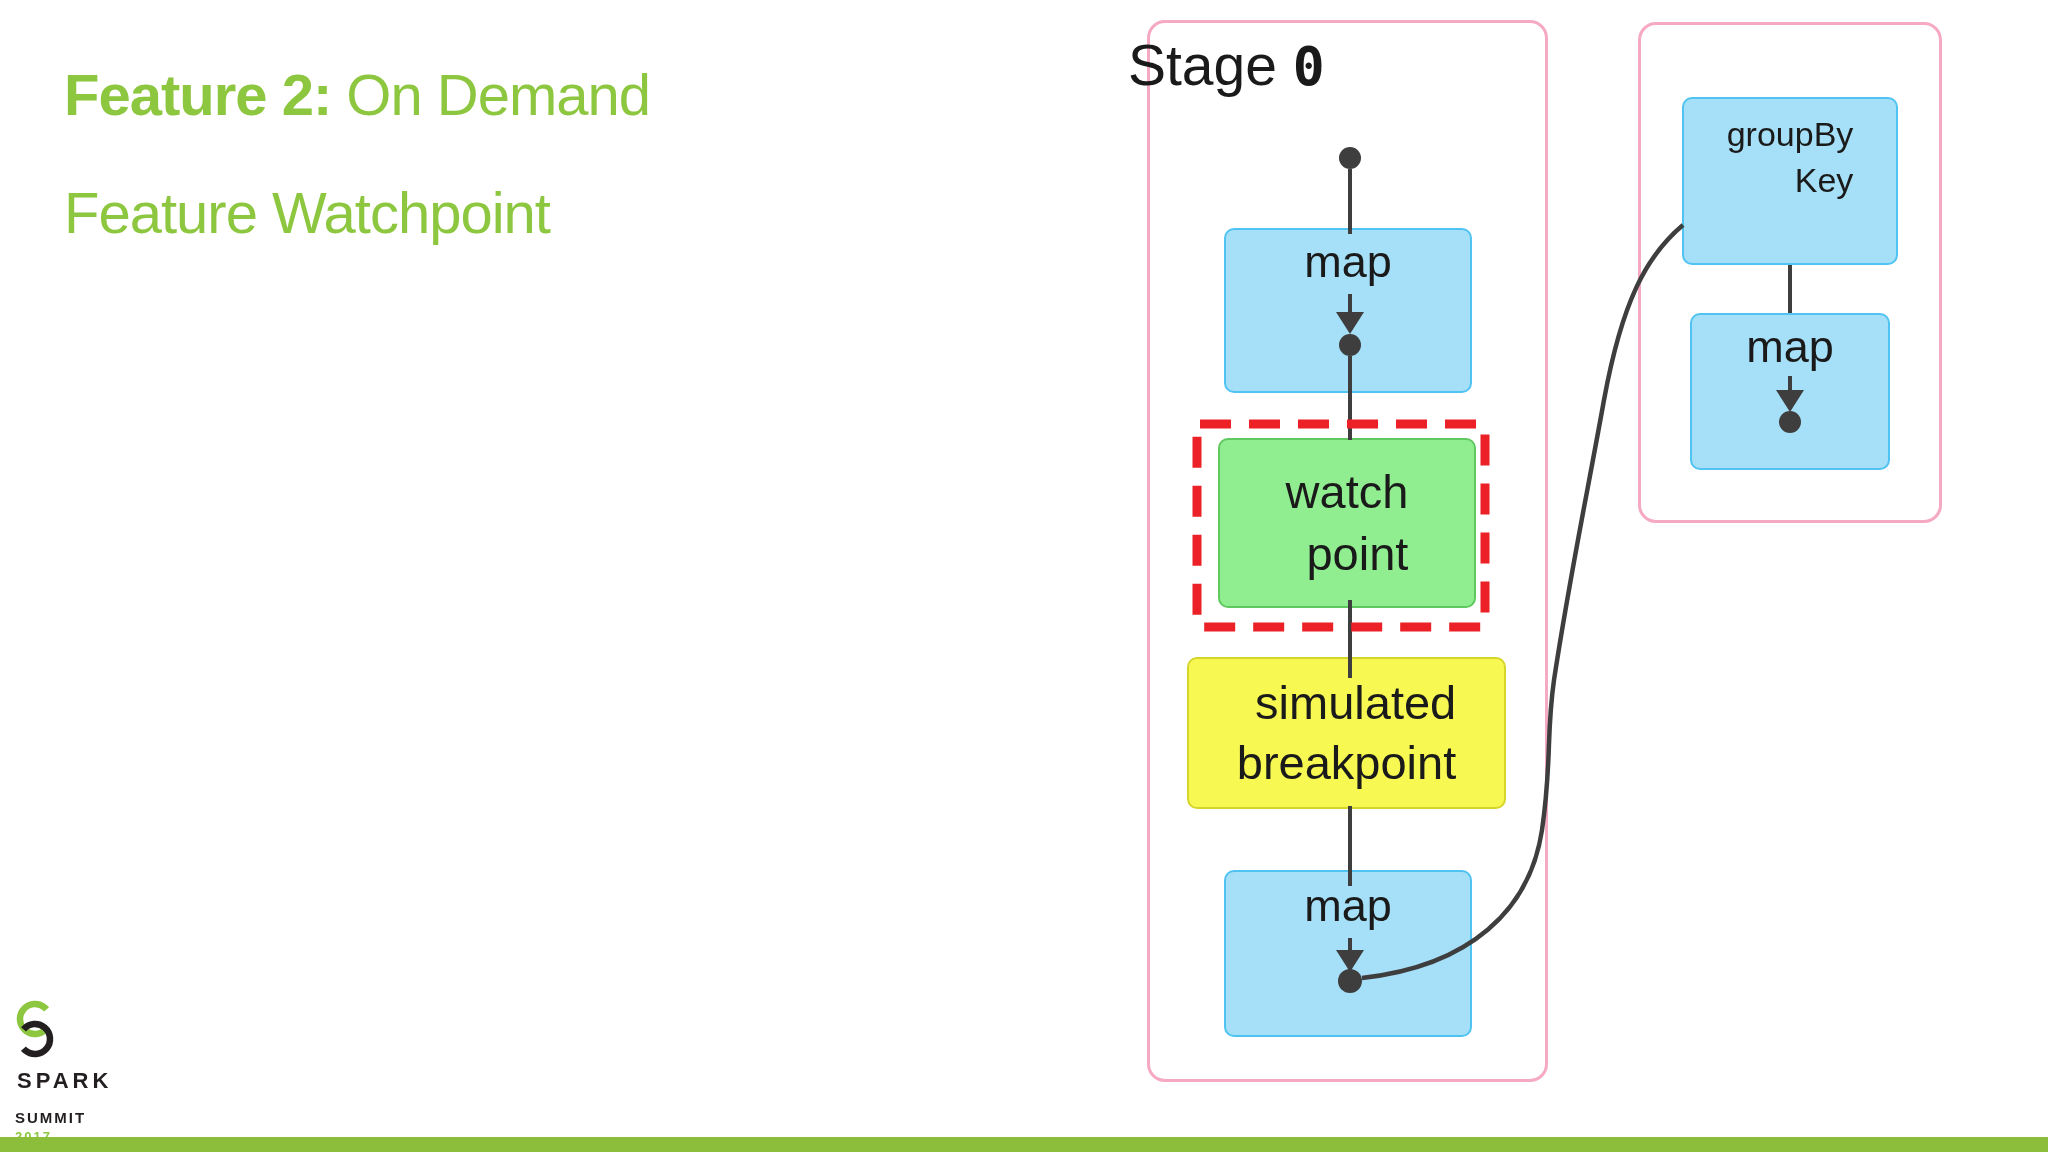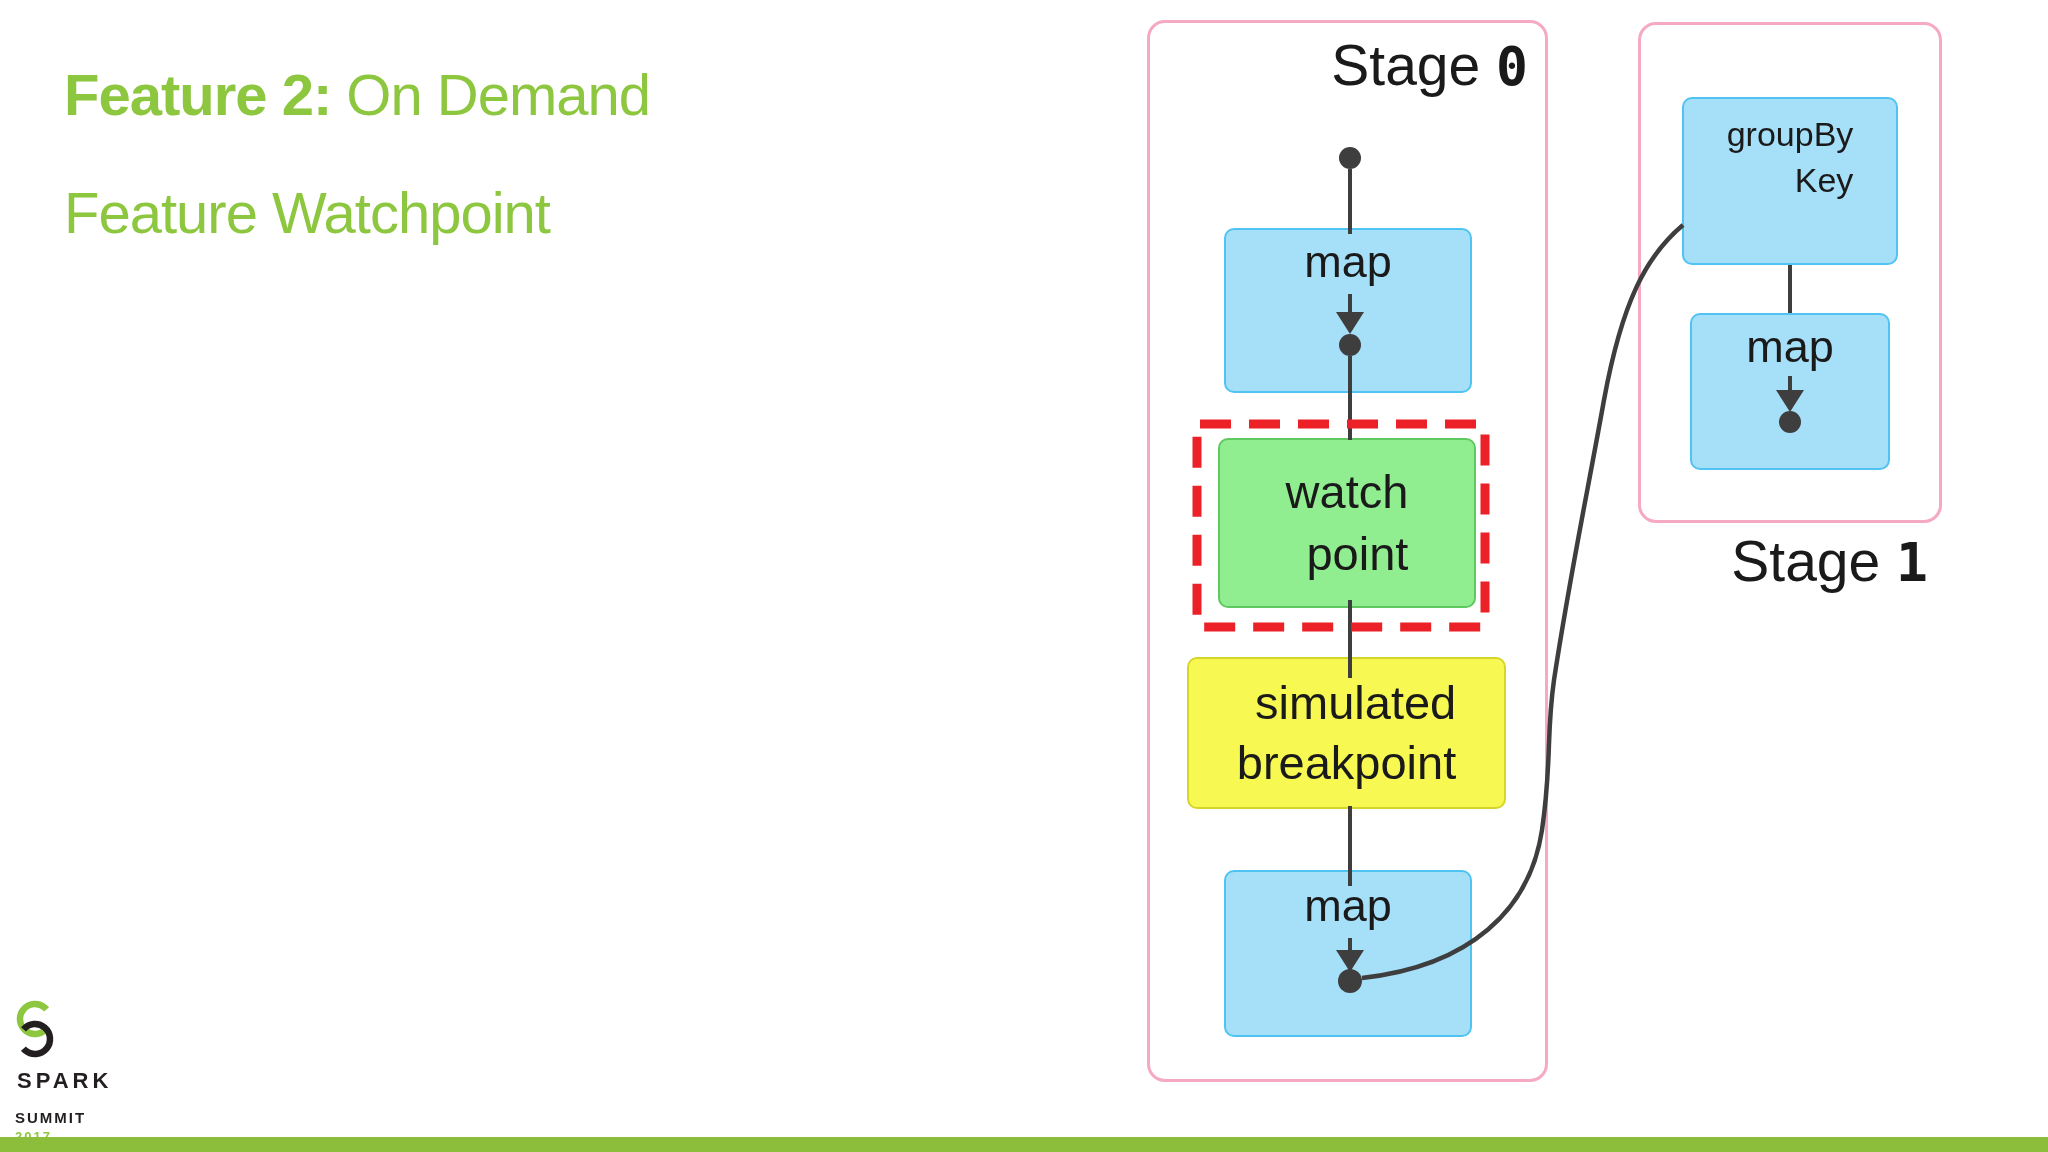--- a/index.html
+++ b/index.html
@@ -34,21 +34,21 @@
 
   
   .stage-frame{
     position:absolute;border:3px solid var(--pink-border);border-radius:18px;
     background:transparent;z-index:1;
   }
   .stage0-frame{left:1147px;top:20px;width:401px;height:1062px;}
   .stage1-frame{left:1638px;top:22px;width:304px;height:501px;}
 
   .stage-label{
-    position:absolute;text-align:right;color:var(--text-black);
+    position:absolute;text-align:left;color:var(--text-black);
     font-size:57px;z-index:2;white-space:pre;
   }
   .stage0-label{left:1128px;top:32px;width:400px;}
   .stage1-label{left:1628px;top:528px;width:300px;}
   .stage-label .num{
     font-family:"DejaVu Sans Mono","Liberation Mono",monospace;
     font-weight:700;font-size:53px;
   }
 
   
@@ -120,21 +120,20 @@
   <div class="node yellow bp">
     <span class="node-label">simulated
 breakpoint</span>
   </div>
 
   <div class="node blue map2">
     <span class="node-label">map</span>
   </div>
 
   <div class="stage-frame stage1-frame"></div>
-  <div class="stage-label stage1-label"><span>Stage </span><span class="num">1</span></div>
 
   <div class="node blue gbk">
     <span class="node-label">groupBy
 Key</span>
   </div>
 
   <div class="node blue map3">
     <span class="node-label">map</span>
   </div>
 

